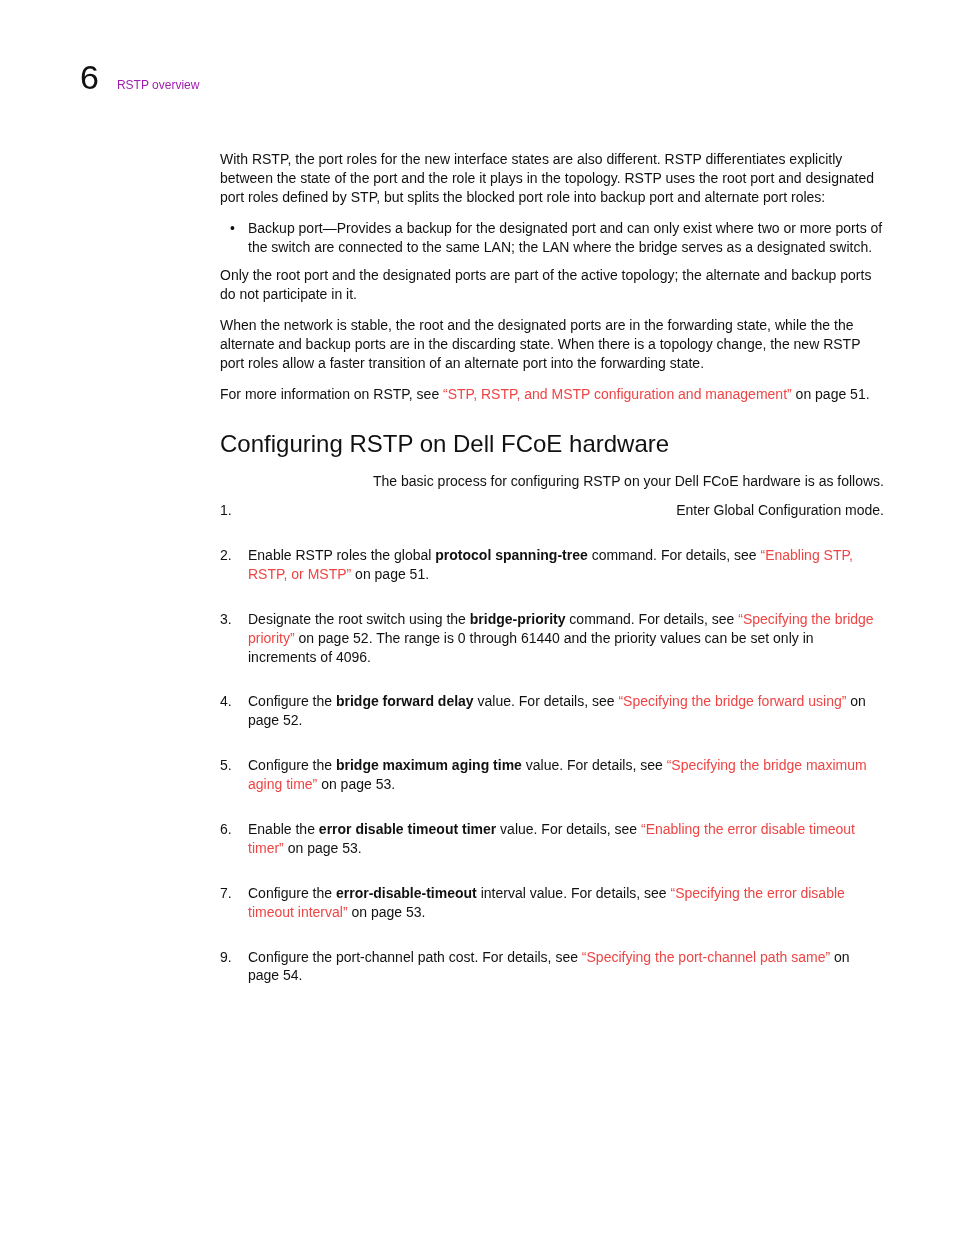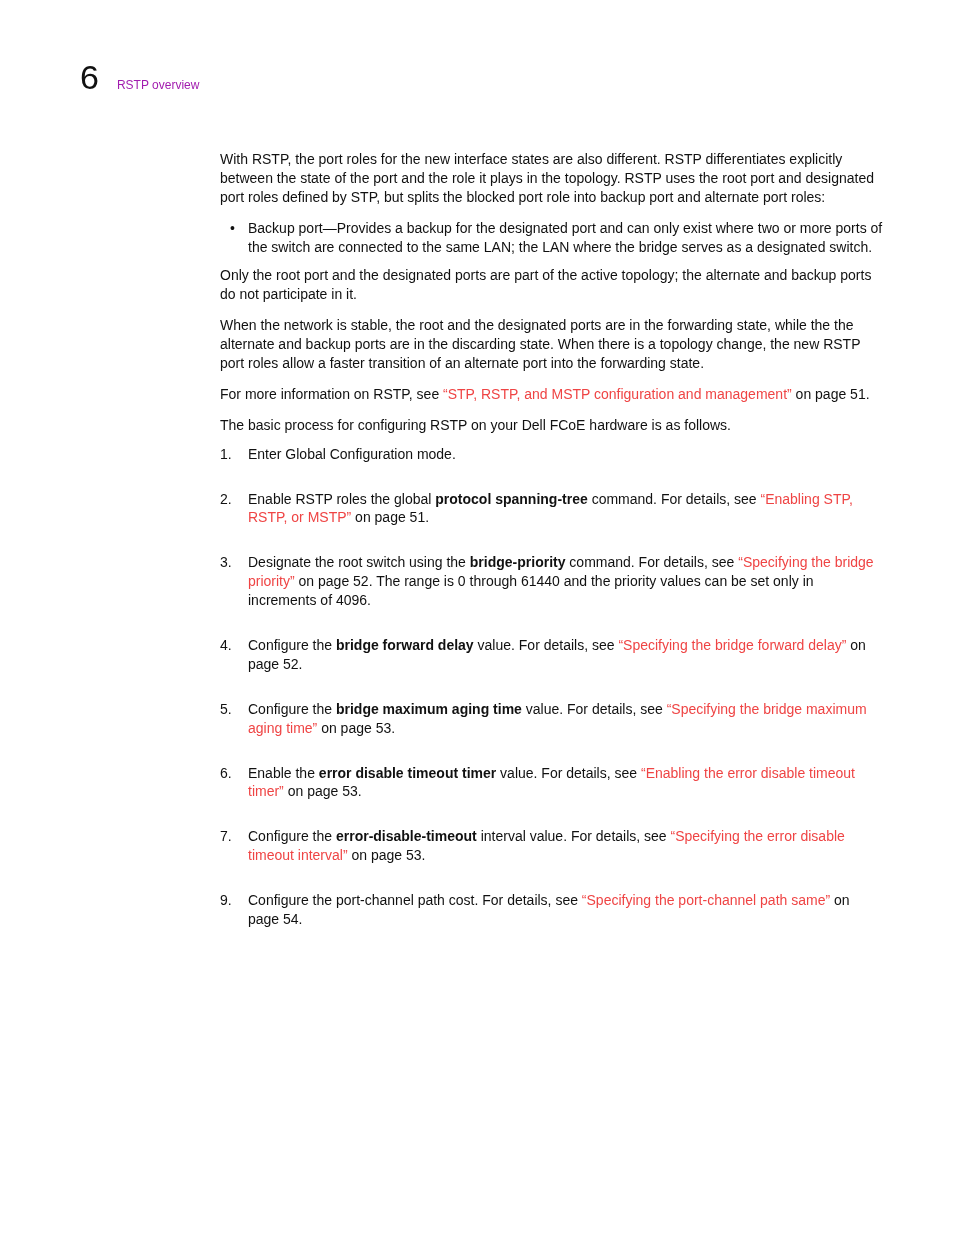--- a/index.html
+++ b/index.html
@@ -79,21 +79,21 @@
   }
   ol.steps > li .marker {
     position: absolute;
     left: 0;
     top: 0;
   }
   .link {
     color: #ef4444;
   }
   .bold { font-weight: 700; }
-  .tight { margin-bottom: 10px; }
+  .tight { margin-bottom: 10px; text-align: right; }
 </style>
 </head>
 <body>
 
 <div class="page">
 
   <div class="runhead">
     <span class="runhead-num">6</span>
     <span class="runhead-title">RSTP overview</span>
   </div>
@@ -107,20 +107,21 @@
     </ul>
 
     <p class="para">Only the root port and the designated ports are part of the active topology; the alternate and backup ports do not participate in it.</p>
 
     <p class="para">When the network is stable, the root and the designated ports are in the forwarding state, while the the alternate and backup ports are in the discarding state. When there is a topology change, the new RSTP port roles allow a faster transition of an alternate port into the forwarding state.</p>
 
     <p class="para">
       <span>For more information on RSTP, see </span><span class="link">“STP, RSTP, and MSTP configuration and management”</span><span> on page&nbsp;51.</span>
     </p>
 
+    <h2 class="h2">Configuring RSTP on Dell FCoE hardware</h2>
 
     <p class="para tight">The basic process for configuring RSTP on your Dell FCoE hardware is as follows.</p>
 
     <ol class="steps">
 
       <li class="tight">
         <span class="marker">1.</span>
         <span>Enter Global Configuration mode.</span>
       </li>
 
@@ -129,21 +130,21 @@
         <span>Enable RSTP roles the global </span><span class="bold">protocol spanning-tree</span><span> command. For details, see </span><span class="link">“Enabling STP, RSTP, or MSTP”</span><span> on page&nbsp;51.</span>
       </li>
 
       <li>
         <span class="marker">3.</span>
         <span>Designate the root switch using the </span><span class="bold">bridge-priority</span><span> command. For details, see </span><span class="link">“Specifying the bridge priority”</span><span> on page&nbsp;52. The range is 0 through 61440 and the priority values can be set only in increments of 4096.</span>
       </li>
 
       <li>
         <span class="marker">4.</span>
-        <span>Configure the </span><span class="bold">bridge forward delay</span><span> value. For details, see </span><span class="link">“Specifying the bridge forward delay”</span><span> on page&nbsp;52.</span>
+        <span>Configure the </span><span class="bold">bridge forward delay</span><span> value. For details, see </span><span class="link">“Specifying the bridge forward using”</span><span> on page&nbsp;52.</span>
       </li>
 
       <li>
         <span class="marker">5.</span>
         <span>Configure the </span><span class="bold">bridge maximum aging time</span><span> value. For details, see </span><span class="link">“Specifying the bridge maximum aging time”</span><span> on page&nbsp;53.</span>
       </li>
 
       <li>
         <span class="marker">6.</span>
         <span>Enable the </span><span class="bold">error disable timeout timer</span><span> value. For details, see </span><span class="link">“Enabling the error disable timeout timer”</span><span> on page&nbsp;53.</span>

